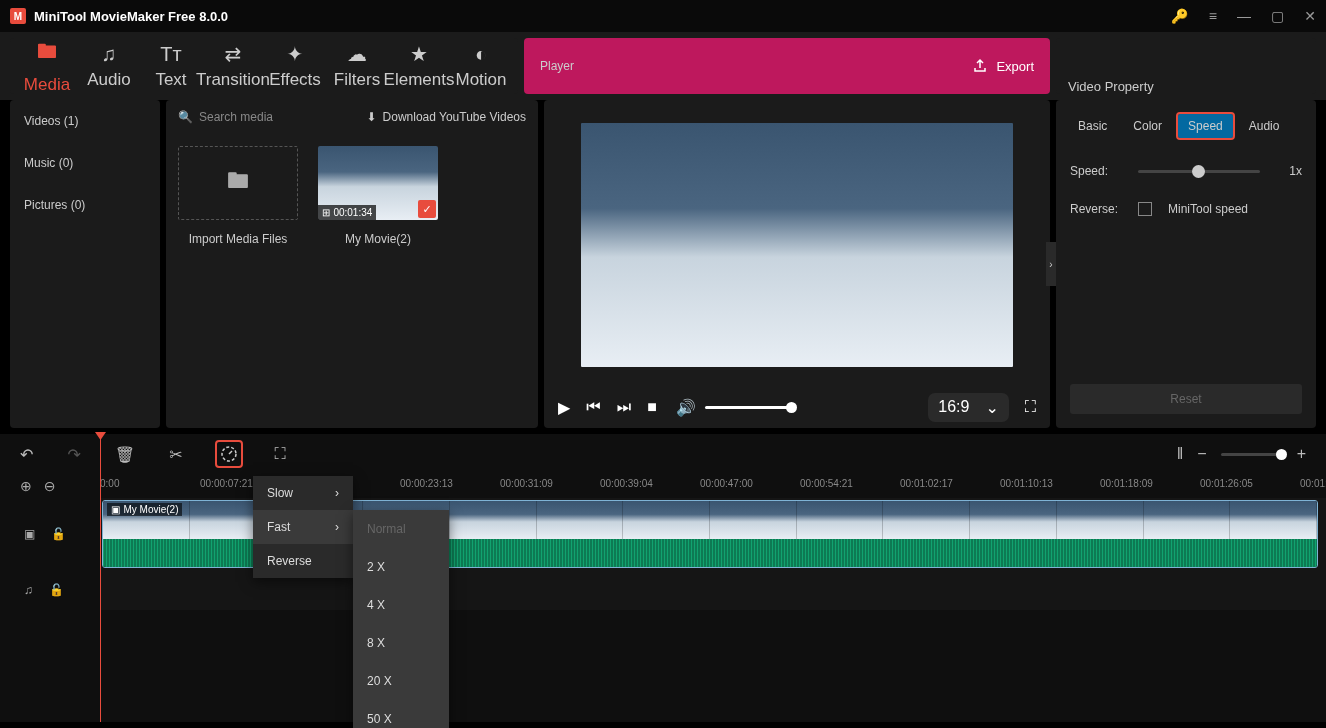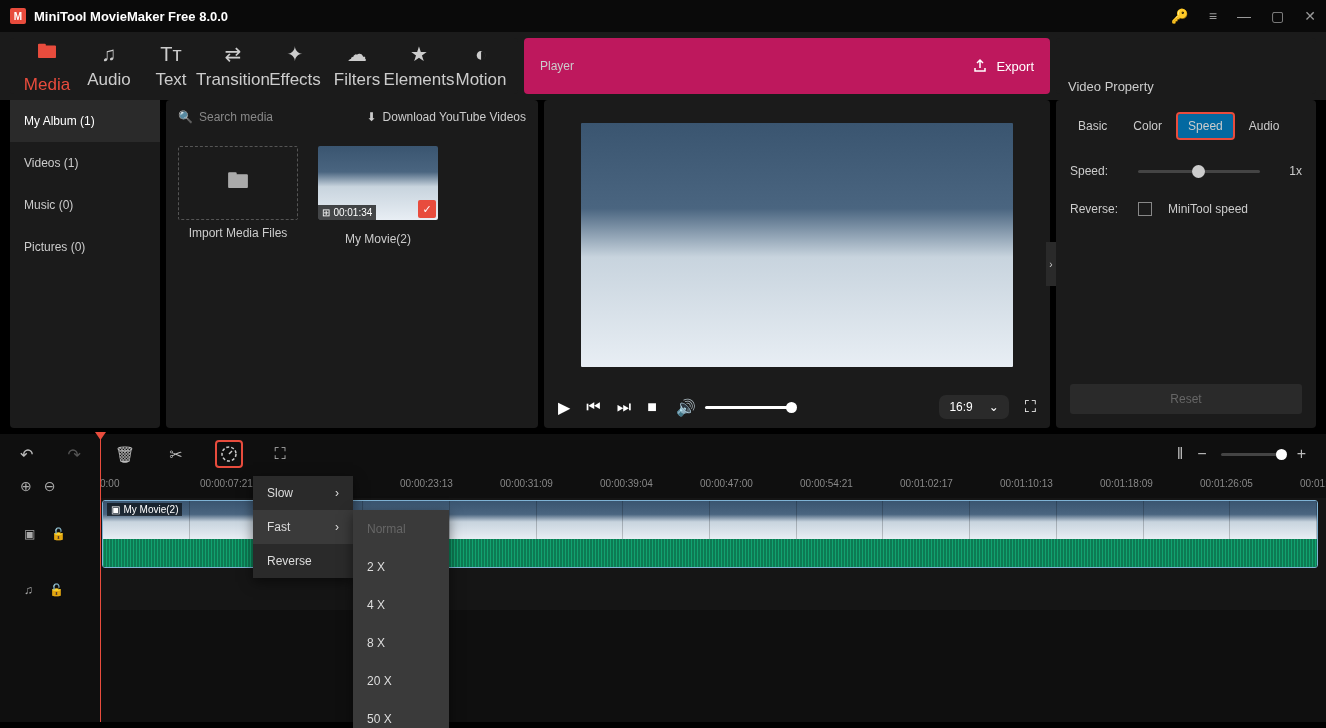--- a/index.html
+++ b/index.html
@@ -23,40 +23,40 @@
 .midrow{height:334px;display:flex;gap:6px;padding:0 10px 6px}
 .sidebar{width:150px;background:#1b1b1b;border-radius:4px;display:flex;flex-direction:column}
 .sbitem{padding:14px 14px;cursor:pointer;font-size:12px;color:#ccc}
 .sbitem.active{background:#2a2a2a;color:#fff}
 .mediapanel{width:372px;background:#1b1b1b;border-radius:4px;display:flex;flex-direction:column}
 .mediabar{height:34px;display:flex;align-items:center;padding:0 12px;gap:8px}
 .search-ph{color:#888;font-size:12px;flex:1;display:flex;align-items:center;gap:6px}
 .dl-link{color:#ccc;font-size:12px;cursor:pointer;display:flex;align-items:center;gap:6px}
 .media-body{flex:1;padding:12px;display:flex;gap:20px;align-items:flex-start}
 .import-box{width:120px;height:74px;border:1px dashed #555;border-radius:2px;display:flex;align-items:center;justify-content:center;font-size:22px;color:#aaa;cursor:pointer}
-.import-lbl{text-align:center;margin-top:6px;font-size:12px;color:#ccc}
+.import-lbl{text-align:center;margin-top:12px;font-size:12px;color:#ccc}
 .thumb{width:120px;height:74px;background:linear-gradient(#3a5570 0%,#4a6580 35%,#c8d4de 55%,#e8eef4 100%);border-radius:2px;position:relative;cursor:pointer}
 .thumb .badge{position:absolute;bottom:0;left:0;background:rgba(0,0,0,.7);color:#fff;font-size:10px;padding:2px 4px;display:flex;align-items:center;gap:3px}
 .thumb .chk{position:absolute;bottom:2px;right:2px;width:18px;height:18px;background:#e84c3d;border-radius:2px;color:#fff;display:flex;align-items:center;justify-content:center;font-size:11px}
 .thumb-lbl{text-align:center;margin-top:12px;font-size:12px;color:#ccc}
 .player-panel{flex:1;background:#1b1b1b;border-radius:4px;display:flex;flex-direction:column;padding:0 6px}
 .video-box{flex:1;display:flex;align-items:center;justify-content:center}
 .video-frame{width:432px;height:244px;background:linear-gradient(#3a5570 0%,#4a6580 35%,#c8d4de 55%,#e8eef4 100%);position:relative;border-radius:1px}
 .seek{height:24px;display:flex;align-items:center;gap:8px;padding:0 8px}
 .seek-track{flex:1;height:3px;background:#444;position:relative;border-radius:2px}
 .seek-thumb{position:absolute;left:0;top:-4px;width:11px;height:11px;background:#fff;border-radius:50%}
 .tcur{color:#e84c3d;font-size:12px}
 .tdur{color:#ccc;font-size:12px}
 .pctrl{height:38px;display:flex;align-items:center;gap:16px;padding:0 8px 4px}
 .pbtn{color:#fff;font-size:16px;cursor:pointer}
 .vol-row{display:flex;align-items:center;gap:8px;margin-left:4px}
 .vol-track{width:88px;height:3px;background:#fff;border-radius:2px;position:relative}
 .vol-thumb{position:absolute;right:-4px;top:-4px;width:11px;height:11px;background:#fff;border-radius:50%}
 .sp{flex:1}
-.ratio-sel{background:#2a2a2a;color:#fff;padding:5px 10px;border-radius:7px;font-size:12px;display:flex;align-items:flex-end;gap:16px;cursor:pointer}
+.ratio-sel{background:#2a2a2a;color:#fff;padding:5px 10px;border-radius:7px;font-size:16px;display:flex;align-items:flex-start;gap:16px;cursor:pointer}
 .prop-panel{width:260px;background:#1b1b1b;border-radius:4px;display:flex;flex-direction:column;padding:0;position:relative}
 .expand-tab{position:absolute;left:-10px;top:50%;transform:translateY(-50%);width:10px;height:44px;background:#2a2a2a;display:flex;align-items:center;justify-content:center;font-size:10px;color:#ccc;cursor:pointer}
 .tabs{display:flex;gap:6px;padding:14px 12px}
 .tab{padding:5px 10px;cursor:pointer;color:#ccc;font-size:12px;border-radius:2px}
 .tab.hl{background:#0369a1;outline:2px solid #e84c3d}
 .prow{display:flex;align-items:center;padding:12px 14px;gap:8px;font-size:12px}
 .prow .plbl{width:60px;color:#ccc}
 .slider-track{flex:1;height:3px;background:#444;border-radius:2px;position:relative}
 .slider-thumb{position:absolute;left:44%;top:-5px;width:13px;height:13px;background:#ccc;border-radius:50%}
 .pval{width:34px;text-align:right;color:#ccc}
@@ -153,21 +153,20 @@
       <span>Export</span>
     </div>
   </div>
   <div class="proppanel-hdr">
     <span>Video Property</span>
   </div>
 </div>
 
 <div class="midrow">
   <div class="sidebar" id="sidebar">
-      <div class="sbitem active">My Album (1)</div>
       <div class="sbitem">Videos (1)</div>
       <div class="sbitem">Music (0)</div>
       <div class="sbitem">Pictures (0)</div>
     </div>
 
   <div class="mediapanel">
     <div class="mediabar">
       <div class="search-ph">
         <span>🔍</span>
         <span>Search media</span>

